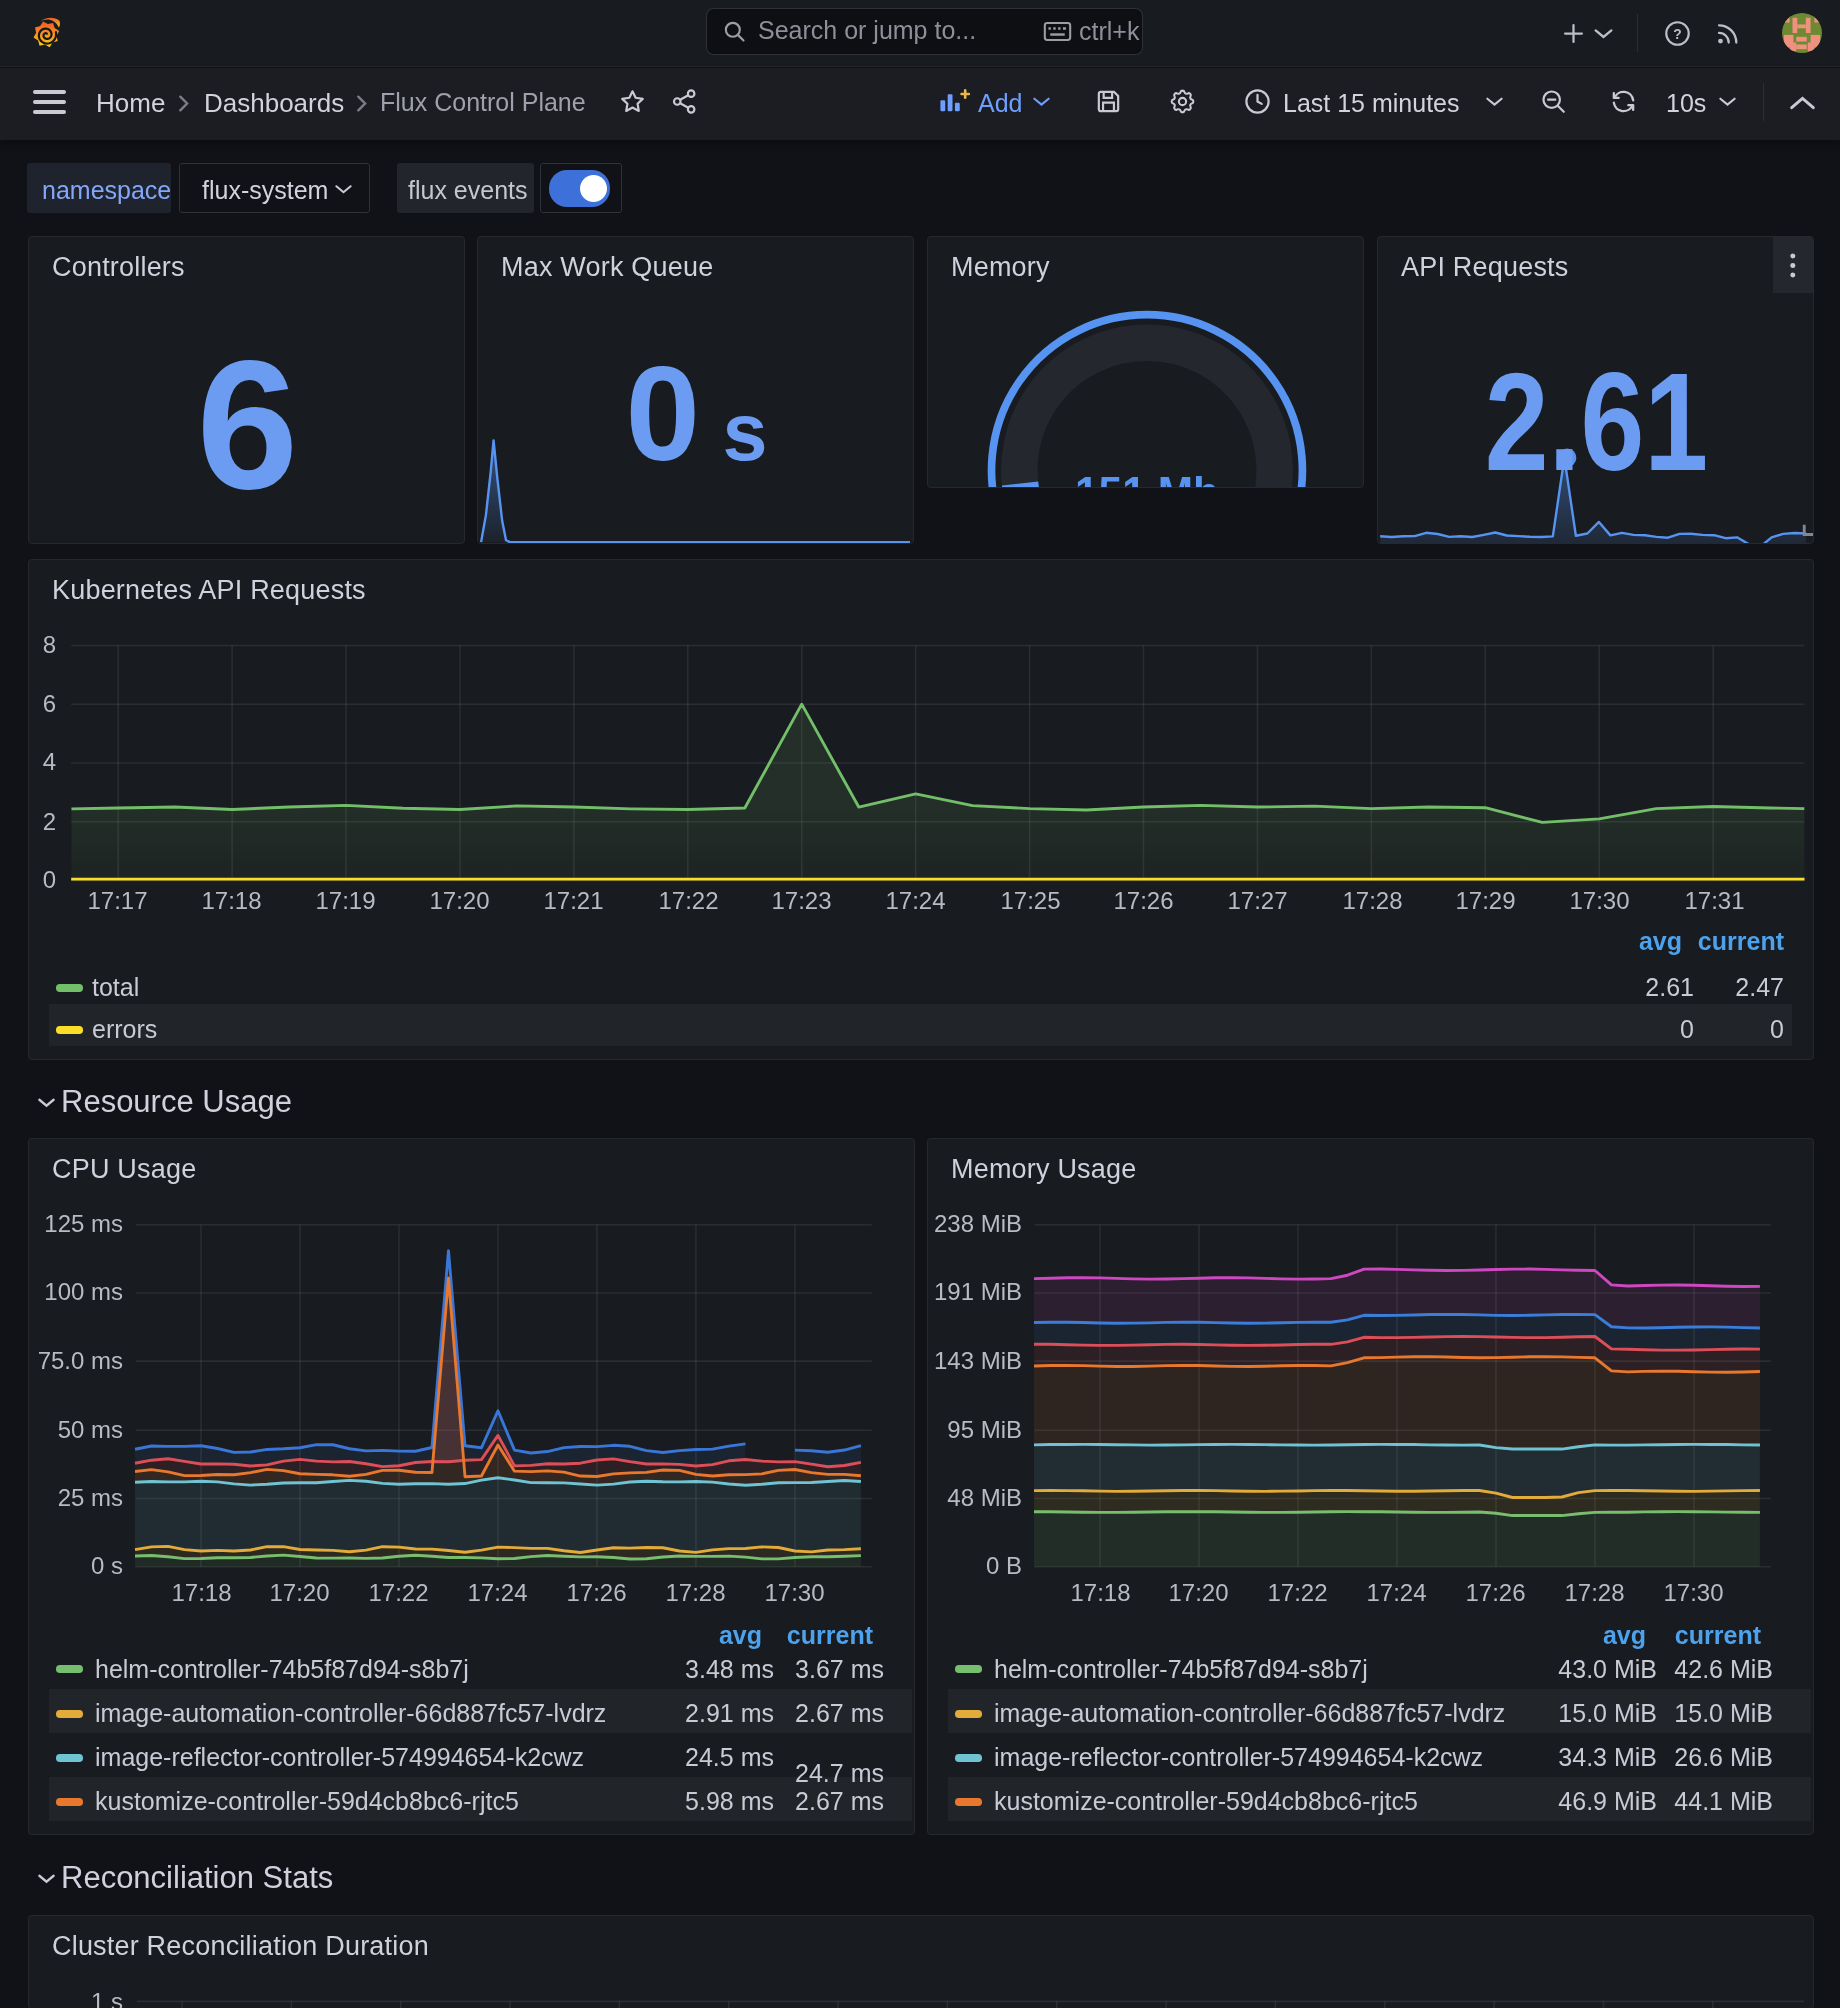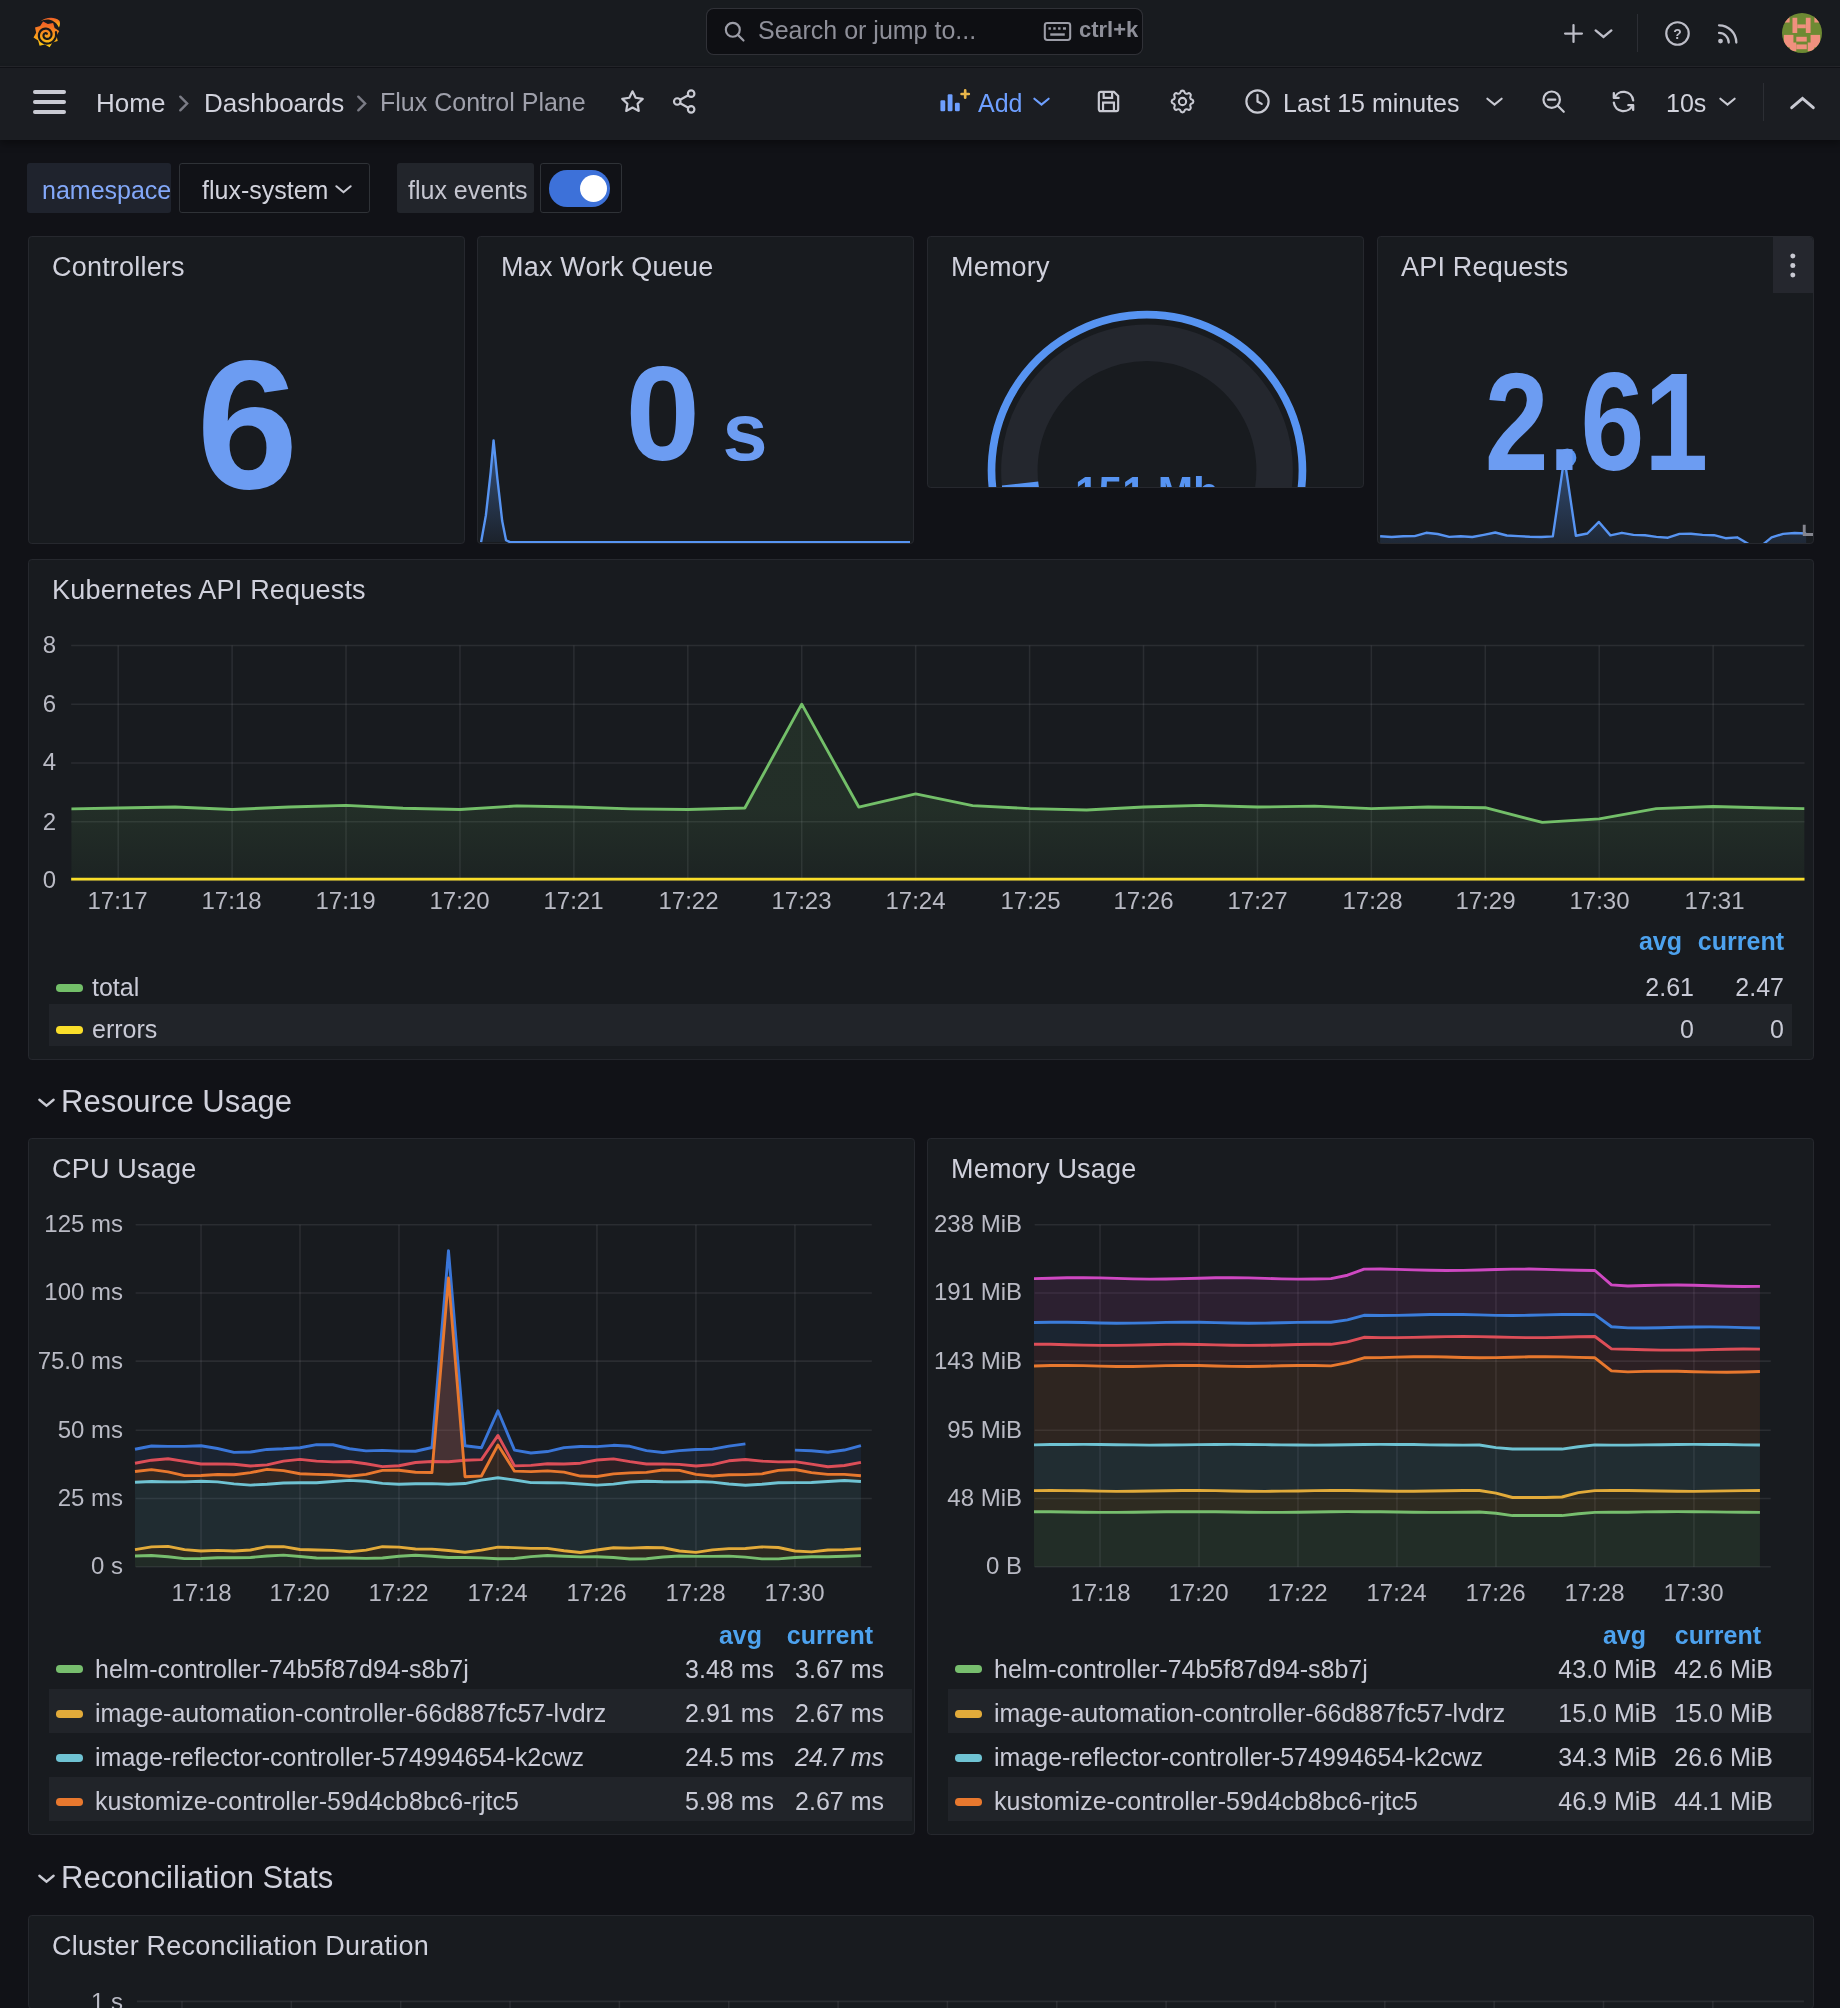--- a/index.html
+++ b/index.html
@@ -36,21 +36,21 @@
 <svg class="abs" style="left:1043px;top:19px" width="29" height="25" viewBox="0 0 24 20">
     <rect x="1.5" y="3" width="21" height="14" rx="2" fill="none" stroke="#9c9da7" stroke-width="1.7"></rect>
     <g fill="#9c9da7">
       <rect x="4.5" y="6.5" width="2" height="2"></rect>
       <rect x="8.5" y="6.5" width="2" height="2"></rect>
       <rect x="12.5" y="6.5" width="2" height="2"></rect>
       <rect x="16.5" y="6.5" width="2.5" height="2"></rect>
       <rect x="6" y="11.5" width="12" height="2"></rect>
     </g>
   </svg>
-<div class="abs" style="left:1079px;top:17.3px;font-size:22px;color:#8e8f99;font-weight:bold;">ctrl+k</div>
+<div class="abs" style="left:1079px;top:17.3px;font-size:25px;color:#8e8f99;">ctrl+k</div>
 <svg class="abs" style="left:1560px;top:20px" width="27" height="27" viewBox="0 0 24 24">
     <path d="M12 4.5v15M4.5 12h15" stroke="#bdbec8" stroke-width="2" stroke-linecap="round"></path>
   </svg>
 <svg class="abs" style="left:1593px;top:26px" width="21" height="15.4" viewBox="0 0 16 10">
     <path d="M2 2.5l6 5 6-5" fill="none" stroke="#bdbec8" stroke-width="1.8" stroke-linecap="round"></path>
   </svg>
 <div class="abs" style="left:1637px;top:14.4px;width:1px;height:38px;background:#2c2e34;"></div>
 <svg class="abs" style="left:1663px;top:19px" width="29" height="29" viewBox="0 0 24 24">
     <circle cx="12" cy="12" r="9.3" fill="none" stroke="#bdbec8" stroke-width="1.8"></circle>
     <text x="12" y="16.2" text-anchor="middle" font-size="11.5" font-weight="700" fill="#bdbec8" font-family="Liberation Sans">?</text>
@@ -343,21 +343,21 @@
     <div class="legval" style="right:140px;top:516px;width:144px;">3.48 ms</div>
     <div class="legval" style="right:30px;top:516px;width:144px;">3.67 ms</div>
     <div class="rowhl" style="left:20px;top:550px;width:863px;height:44px;"></div>
     <div class="dash" style="left:27px;top:571px;background:#e2ab3a;"></div>
     <div class="leglbl" style="left:66px;top:560px;">image-automation-controller-66d887fc57-lvdrz</div>
     <div class="legval" style="right:140px;top:560px;width:144px;">2.91 ms</div>
     <div class="legval" style="right:30px;top:560px;width:144px;">2.67 ms</div>
     <div class="dash" style="left:27px;top:615px;background:#6fc3d3;"></div>
     <div class="leglbl" style="left:66px;top:604px;">image-reflector-controller-574994654-k2cwz</div>
     <div class="legval" style="right:140px;top:604px;width:144px;">24.5 ms</div>
-    <div class="legval" style="right:30px;top:604px;width:144px;font-style:italic;">24.7 ms</div>
+    <div class="legval" style="right:30px;top:620px;width:144px;">24.7 ms</div>
     <div class="rowhl" style="left:20px;top:638px;width:863px;height:44px;"></div>
     <div class="dash" style="left:27px;top:659px;background:#e8782e;"></div>
     <div class="leglbl" style="left:66px;top:648px;">kustomize-controller-59d4cb8bc6-rjtc5</div>
     <div class="legval" style="right:140px;top:648px;width:144px;">5.98 ms</div>
     <div class="legval" style="right:30px;top:648px;width:144px;">2.67 ms</div>
   </div>
 <div class="panel" style="left:927px;top:1138px;width:887px;height:697px;">
     <div class="ptitle">Memory Usage</div>
     <svg style="left:0;top:0" width="887" height="697" viewBox="0 0 923 725">
       <line x1="111" y1="89" x2="877" y2="89" stroke="rgba(204,204,220,0.10)" stroke-width="1.6"></line>

